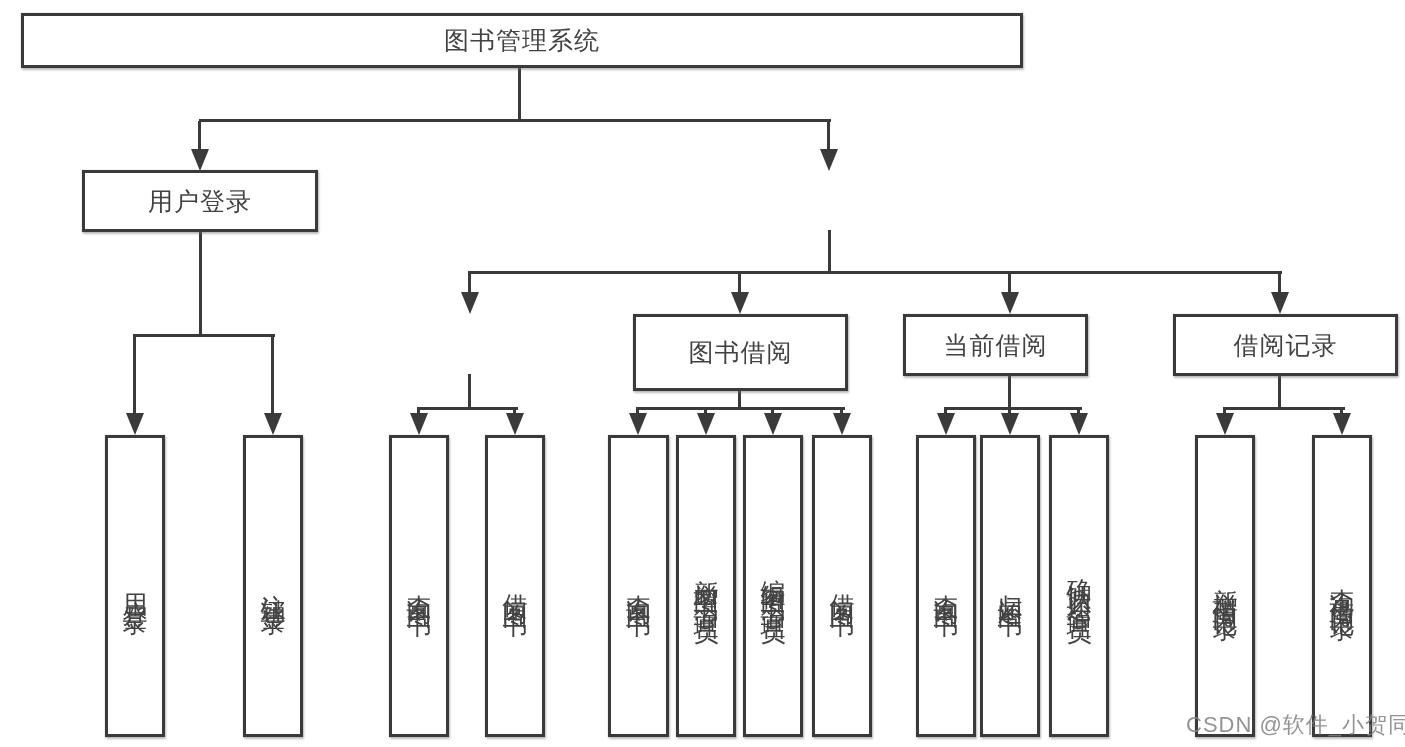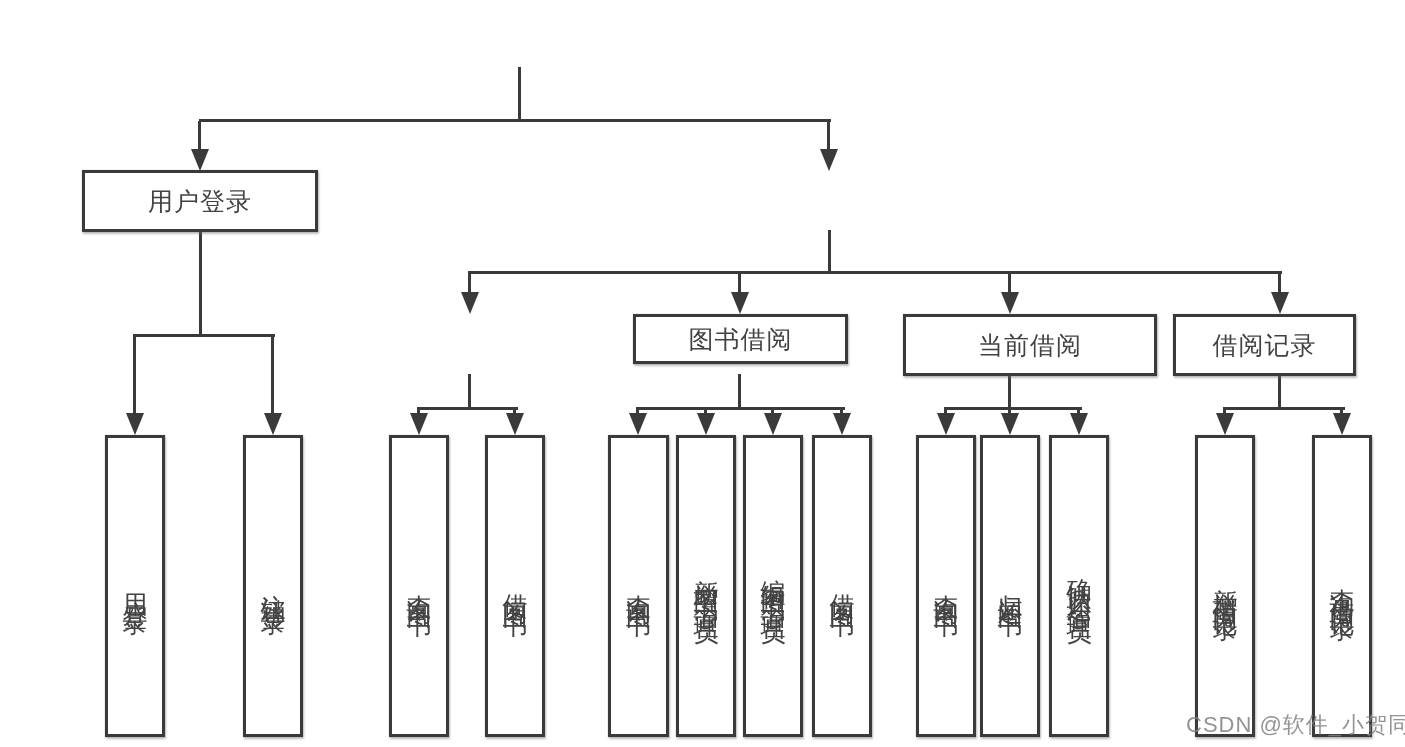--- a/index.html
+++ b/index.html
@@ -92,32 +92,35 @@
   <div class="hline" style="left:944px;top:407px;width:138px;"></div>
   <div class="arrow" style="left:937px;top:409px;height:26px;"></div>
   <div class="arrow" style="left:1001px;top:409px;height:26px;"></div>
   <div class="arrow" style="left:1070px;top:409px;height:26px;"></div>
 
   <div class="vline" style="left:1278px;top:374px;height:36px;"></div>
   <div class="hline" style="left:1223px;top:407px;width:122px;"></div>
   <div class="arrow" style="left:1216px;top:409px;height:26px;"></div>
   <div class="arrow" style="left:1333px;top:409px;height:26px;"></div>
 
+  <div class="nodebox hbox" style="left:21px;top:13px;width:1002px;height:55px;">
+    <span>图书管理系统</span>
+  </div>
 
   <div class="nodebox hbox" style="left:82px;top:170px;width:236px;height:62px;">
     <span>用户登录</span>
   </div>
 
-  <div class="nodebox hbox" style="left:633px;top:314px;width:215px;height:50px;">
+  <div class="nodebox hbox" style="left:633px;top:314px;width:215px;height:77px;">
     <span>图书借阅</span>
   </div>
-  <div class="nodebox hbox" style="left:903px;top:314px;width:254px;height:62px;">
+  <div class="nodebox hbox" style="left:903px;top:314px;width:185px;height:62px;">
     <span>当前借阅</span>
   </div>
-  <div class="nodebox hbox" style="left:1173px;top:314px;width:183px;height:62px;">
+  <div class="nodebox hbox" style="left:1173px;top:314px;width:225px;height:62px;">
     <span>借阅记录</span>
   </div>
 
   <div class="nodebox vbox" style="left:105px;top:435px;width:60px;height:302px;">
     <span class="vtext">用户登录</span>
   </div>
   <div class="nodebox vbox" style="left:243px;top:435px;width:60px;height:302px;">
     <span class="vtext">注销登录</span>
   </div>
 

